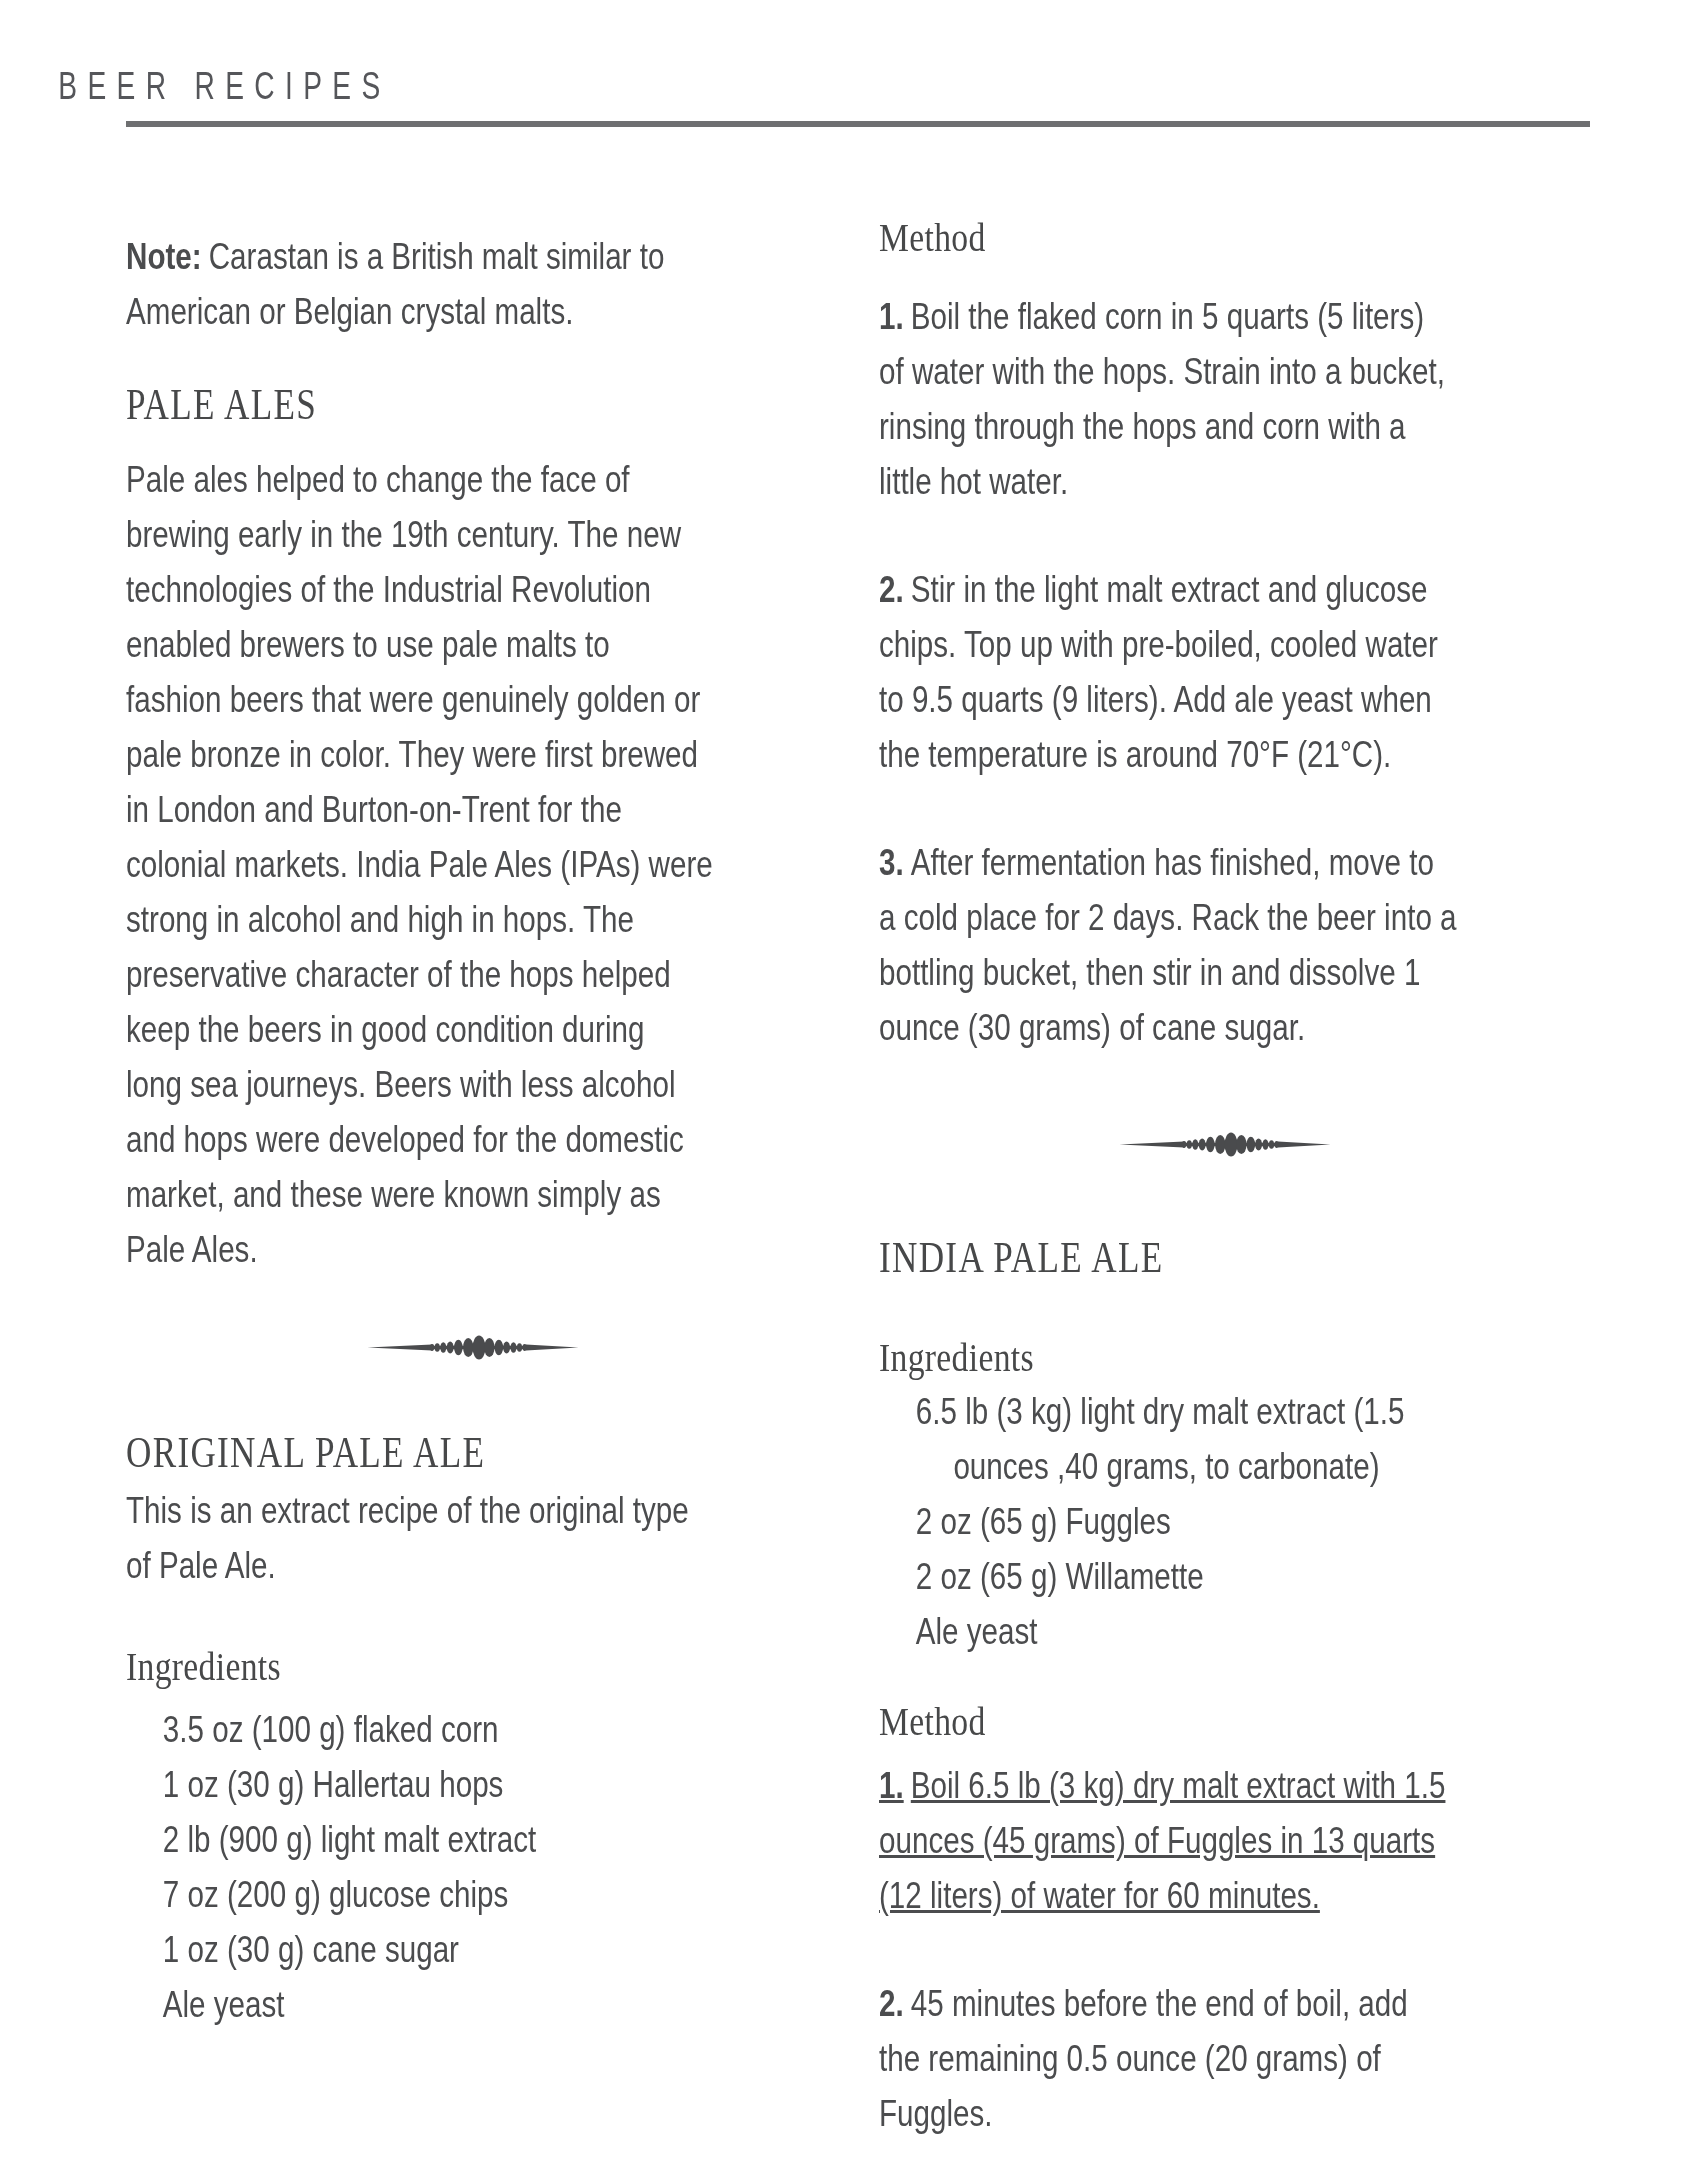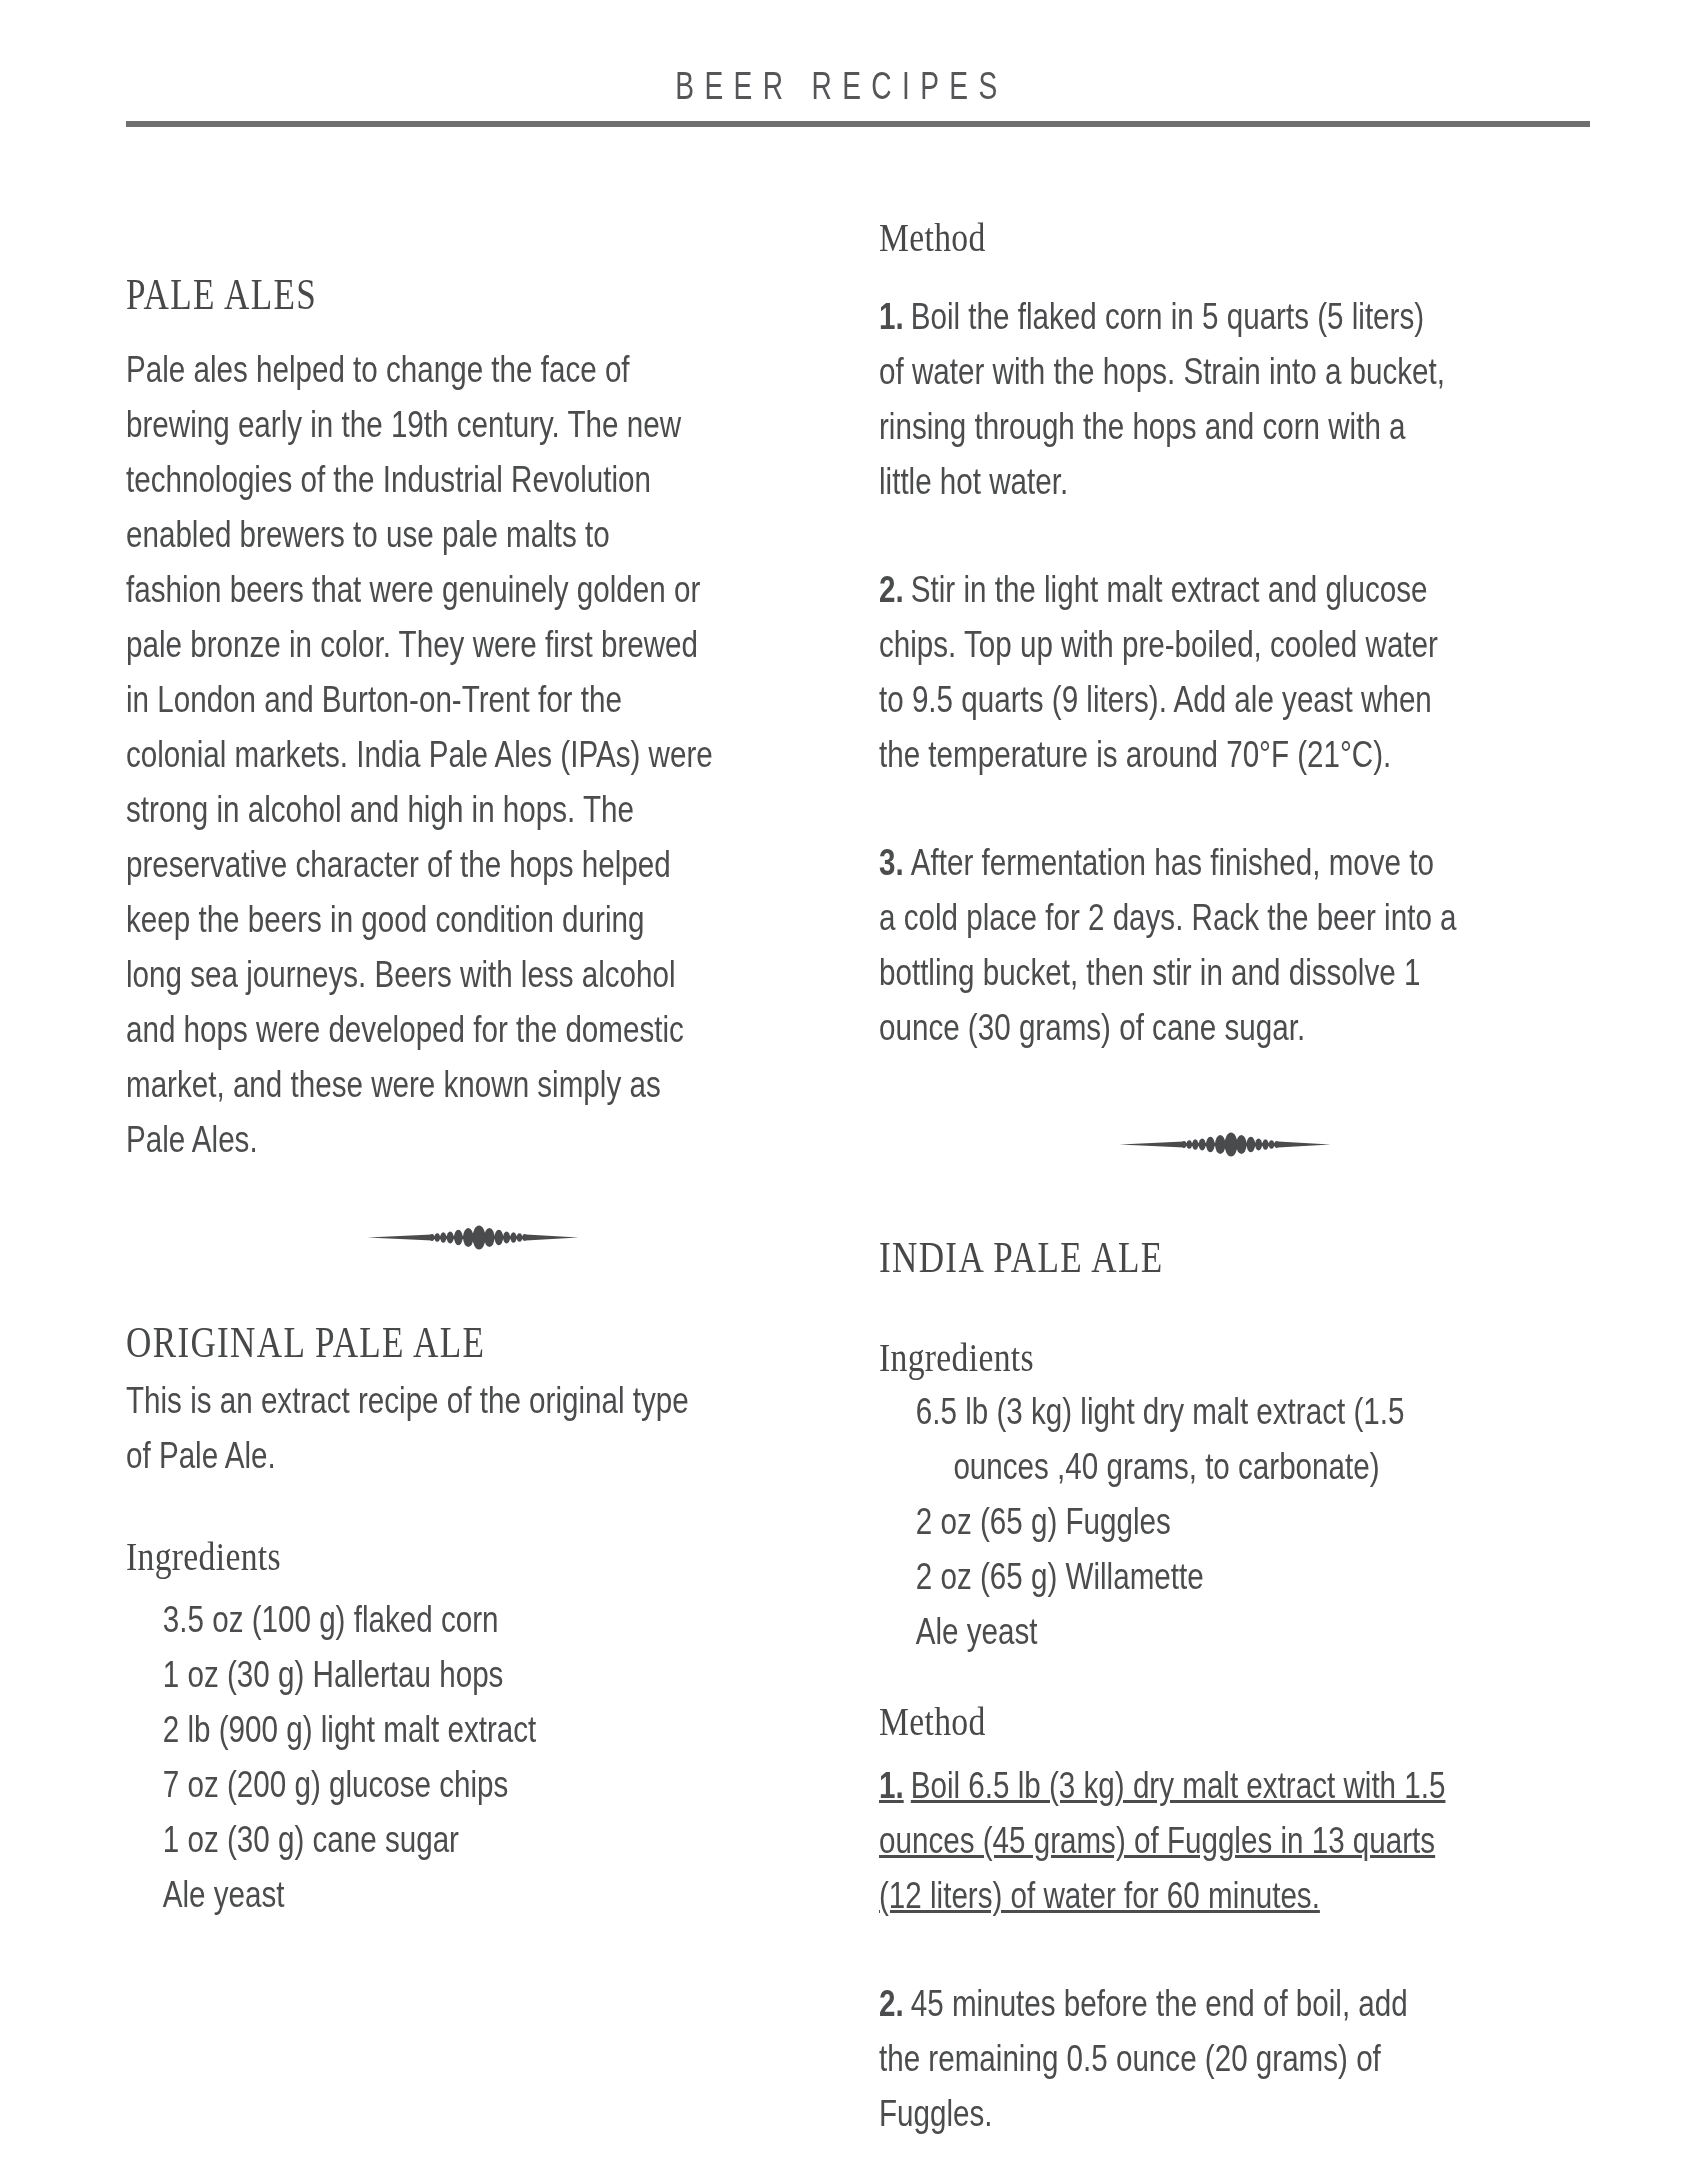--- a/index.html
+++ b/index.html
@@ -2,21 +2,21 @@
 <html style="font-size:7px"><head>
 <meta charset="utf-8">
 <style>
   html,body{margin:0;padding:0;background:#e8e8e8;}
   .page{
     position:relative;width:1682px;height:2353px;background:#fefefef9;
     background:#fff;
     font-family:"Liberation Sans",sans-serif;color:#4b4c4e;overflow:hidden;
   }
   
-  .running-head{position:absolute;top:65px;left:0;width:100%;text-align:center;}
+  .running-head{position:absolute;top:65px;left:0;width:100%;}
   .running-head .rh{
     display:inline-block;font-size:38px;letter-spacing:14px;color:#55565a;
     transform:scaleX(0.74);transform-origin:50% 50%;white-space:nowrap;
   }
   .rule{position:absolute;left:126px;top:121px;width:1464px;height:5.7px;background:#6e6f71;}
 
   .col{position:absolute;top:0;}
   .col-left{left:126px;top:229px;width:694px;}
   .col-right{left:879px;top:214px;width:692px;}
 
@@ -61,20 +61,24 @@
 
 <div class="page">
 
   <div class="running-head">
     <span class="rh">BEER RECIPES</span>
   </div>
   <div class="rule"></div>
 
   <div class="col col-left">
 
+    <div>
+      <div class="line"><span class="lead">Note:</span><span class="step-rest">Carastan is a British malt similar to</span></div>
+      <div class="line">American or Belgian crystal malts.</div>
+    </div>
 
     <h2 class="mt-heading1">PALE ALES</h2>
 
     <div class="mt-para">
       <div class="line">Pale ales helped to change the face of</div>
       <div class="line">brewing early in the 19th century. The new</div>
       <div class="line">technologies of the Industrial Revolution</div>
       <div class="line">enabled brewers to use pale malts to</div>
       <div class="line">fashion beers that were genuinely golden or</div>
       <div class="line">pale bronze in color. They were first brewed</div>

